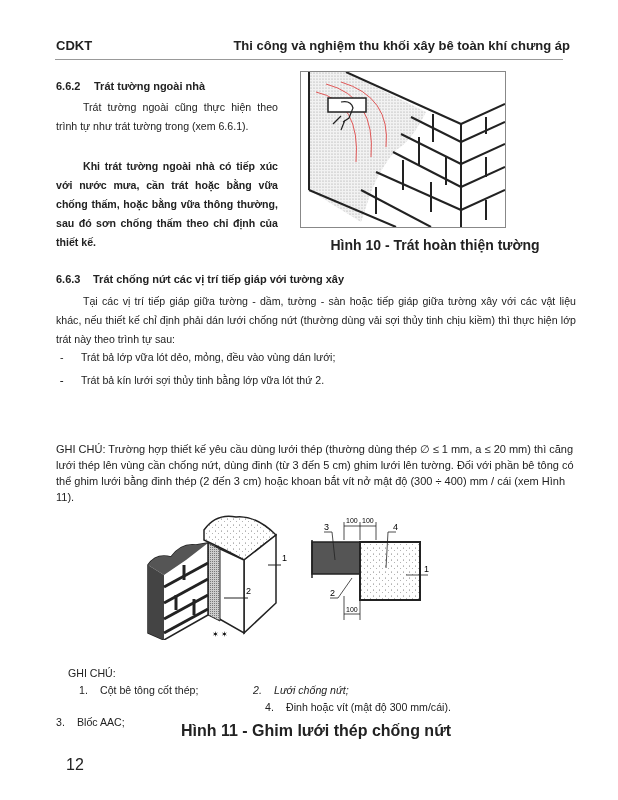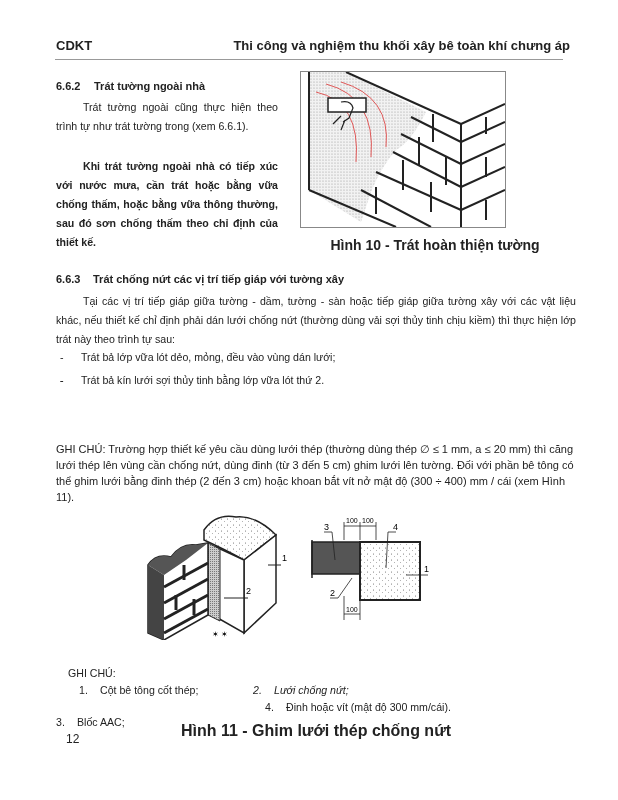--- a/index.html
+++ b/index.html
@@ -24,21 +24,21 @@
   .list { left:60px; top:348px; width:520px; }
   .li { position:relative; padding-left:21px; font-size:10.6px; line-height:19px; margin-bottom:4px; }
   .li .dash { position:absolute; left:0; top:0; }
   .note { left:56px; top:441px; width:520px; font-size:11px; line-height:16px; }
   .fig11a { left:136px; top:505px; width:160px; height:135px; }
   .fig11b { left:300px; top:510px; width:160px; height:115px; }
   .legend-title { left:68px; top:667px; font-size:10.6px; }
   .leg { font-size:10.6px; }
   .leg .n { display:inline-block; width:21px; }
   .fig11cap { left:56px; top:722px; width:520px; text-align:center; font-size:16px; font-weight:bold; }
-  .pagenum { left:66px; top:732px; font-size:12px; }
+  .pagenum { left:66px; top:756px; font-size:16px; }
 </style>
 </head>
 <body>
 
 <div class="abs hdr-left">CDKT</div>
 <div class="abs hdr-right">Thi công và nghiệm thu khối xây bê toàn khí chưng áp</div>
 <div class="abs hdr-rule" style="width:508px;"></div>
 
 <h2 class="abs sec1">
   <span class="num">6.6.2</span><span>Trát tường ngoài nhà</span>

